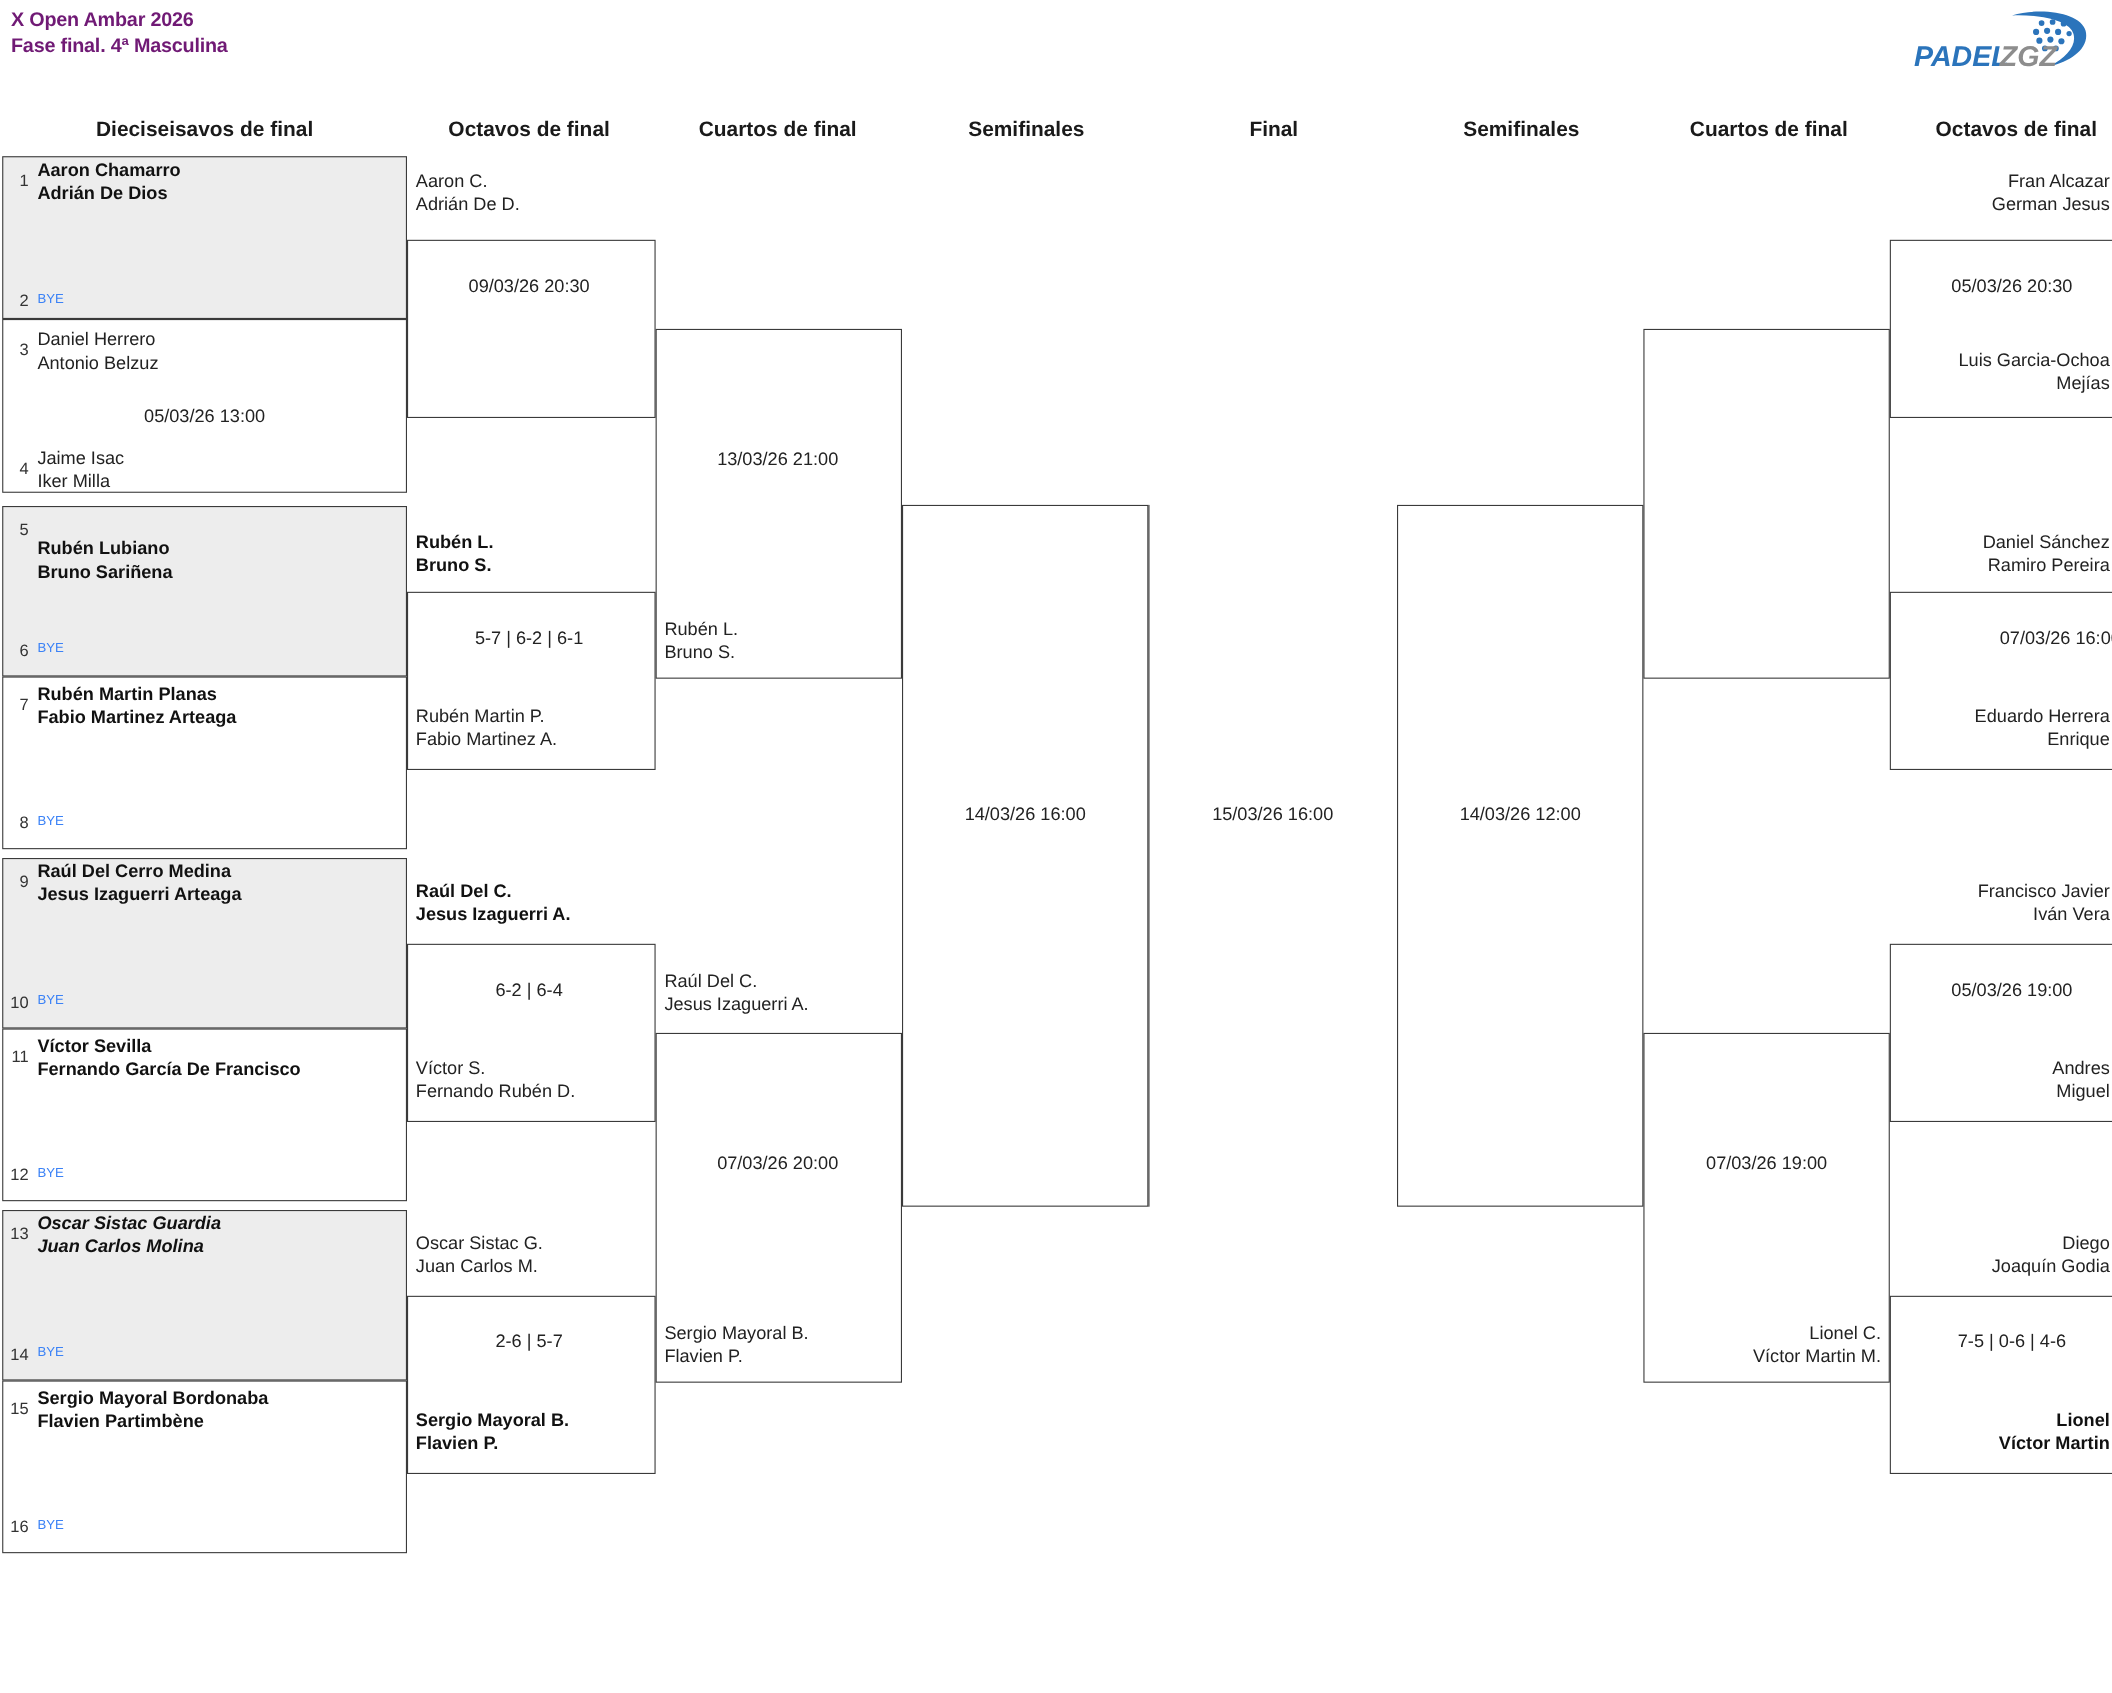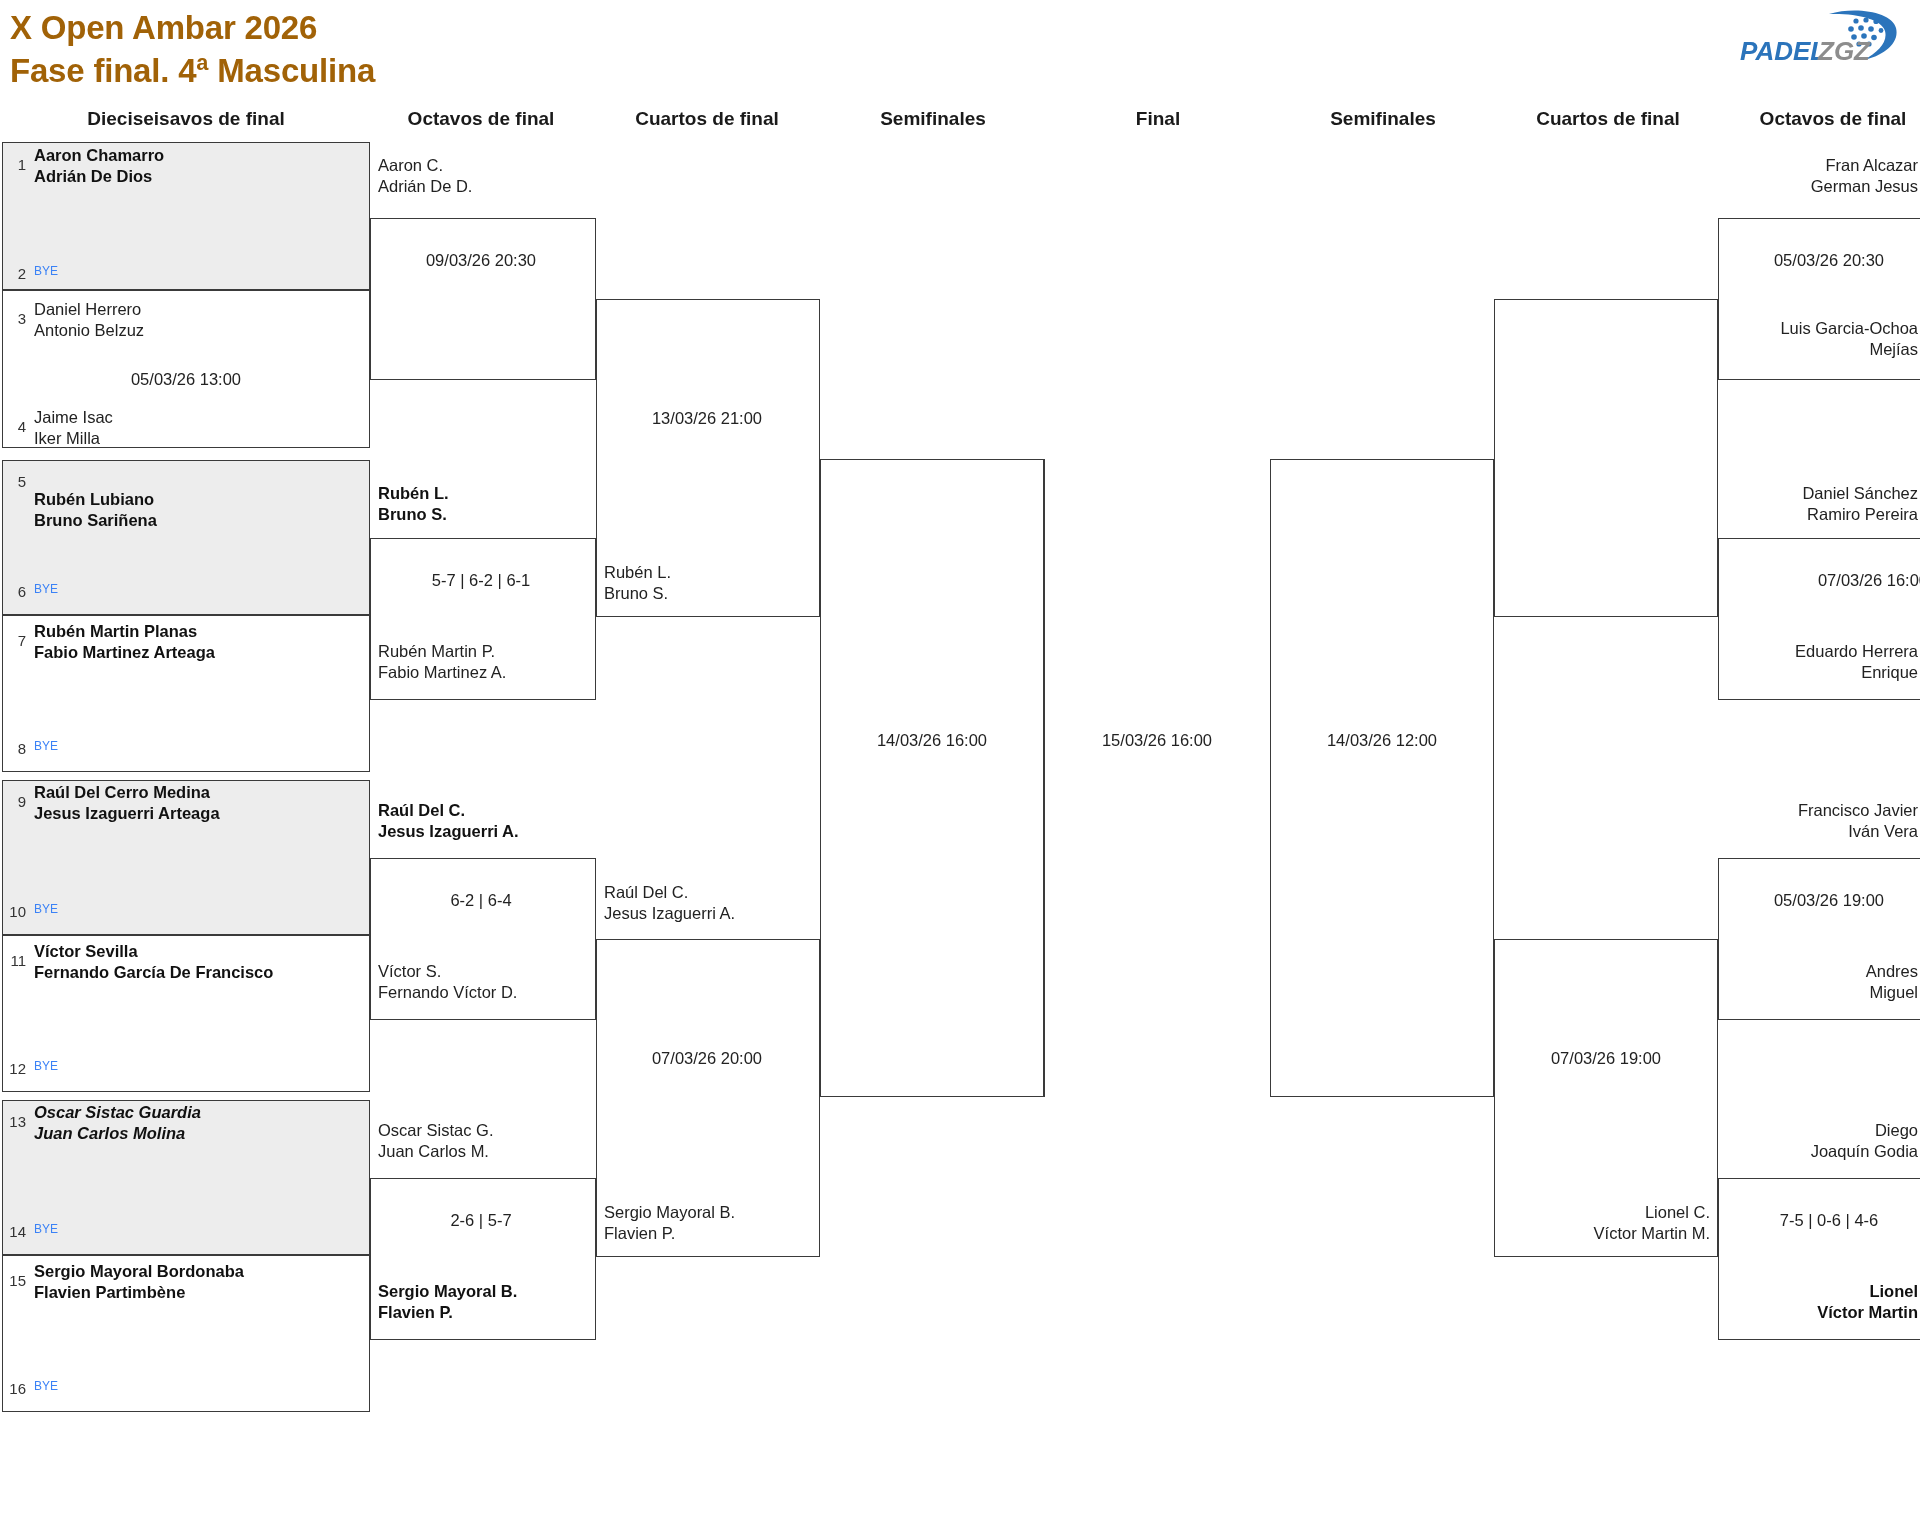--- a/index.html
+++ b/index.html
@@ -21,24 +21,24 @@
   }
 
   
   .title-block {
     position: absolute;
     left: 10px;
     top: 7px;
     line-height: 1.30;
   }
   .title-line {
-    font-size: 33px;
+    font-size: 18px;
     font-weight: 700;
     letter-spacing: -0.2px;
-    color: #a16207;
+    color: #701a75;
     white-space: nowrap;
   }
 
   .logo {
     position: absolute;
     right: 14px;
     top: 8px;
     width: 210px;
     height: 62px;
   }
@@ -234,21 +234,21 @@
   </div>
 
   <div class="pair win" style="left:378px; top:800px;">
     <span>Raúl Del C.</span><br>
     <span>Jesus Izaguerri A.</span>
   </div>
   <div class="box nofill" style="left:370px; top:858px; width:226px; height:162px;"></div>
   <div class="meta" style="left:481px; top:891px;">6-2 | 6-4</div>
   <div class="pair" style="left:378px; top:961px;">
     <span>Víctor S.</span><br>
-    <span>Fernando Víctor D.</span>
+    <span>Fernando Rubén D.</span>
   </div>
 
   <div class="pair" style="left:378px; top:1120px;">
     <span>Oscar Sistac G.</span><br>
     <span>Juan Carlos M.</span>
   </div>
   <div class="box nofill" style="left:370px; top:1178px; width:226px; height:162px;"></div>
   <div class="meta" style="left:481px; top:1211px;">2-6 | 5-7</div>
   <div class="pair win" style="left:378px; top:1281px;">
     <span>Sergio Mayoral B.</span><br>

